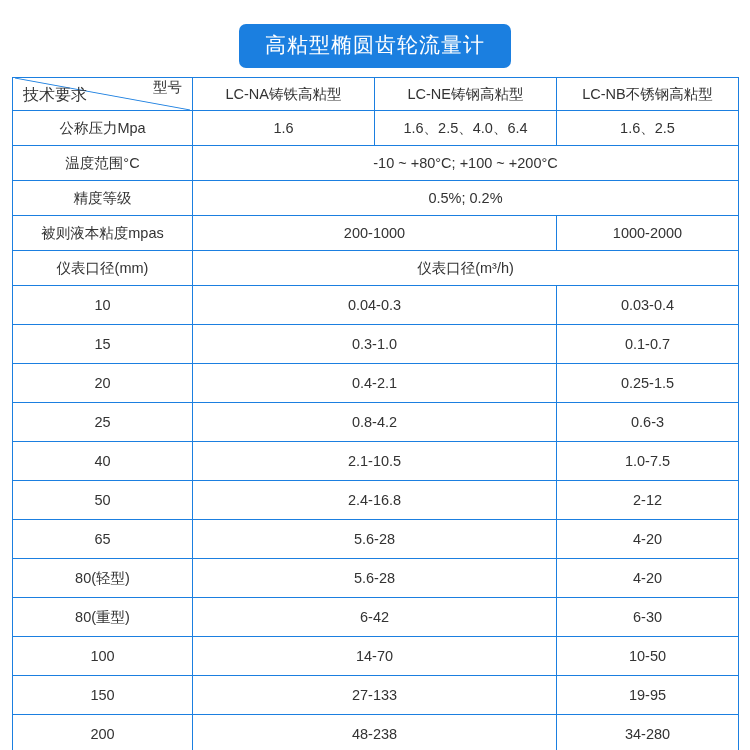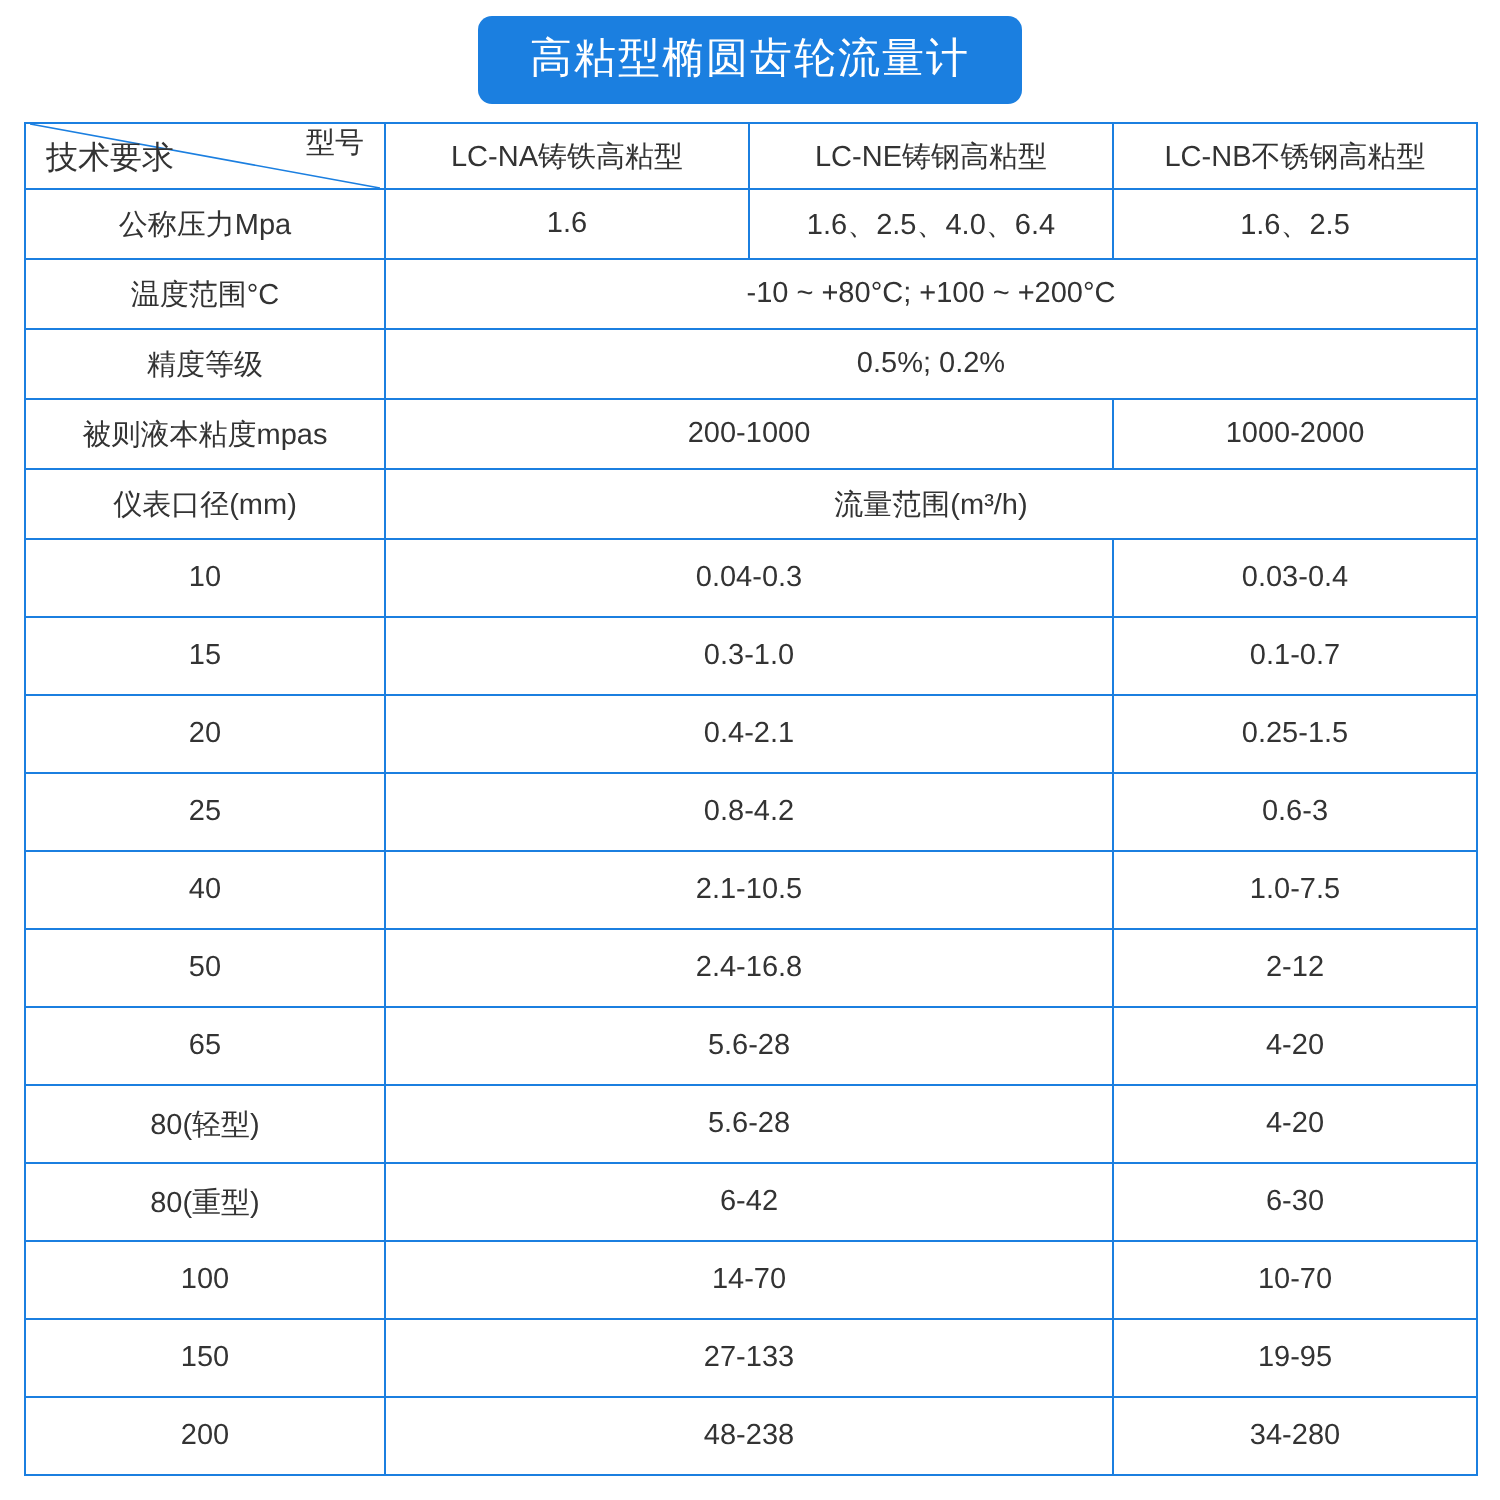--- a/index.html
+++ b/index.html
@@ -17,21 +17,21 @@
   .page {
     width: 750px;
     height: 750px;
     position: relative;
   }
   
   .title-wrap {
     display: flex;
     justify-content: center;
     align-items: center;
-    padding-top: 8px;
+    padding-top: 24px;
     padding-bottom: 9px;
   }
   .title-banner {
     background: #1b7fe0;
     color: #ffffff;
     font-size: 21px;
     letter-spacing: 1px;
     padding: 7px 26px 9px 26px;
     border-radius: 7px;
     white-space: nowrap;
@@ -149,21 +149,21 @@
       </tr>
 
       <tr class="row-h">
         <td class="left">被则液本粘度mpas</td>
         <td colspan="2">200-1000</td>
         <td>1000-2000</td>
       </tr>
 
       <tr class="row-h">
         <td class="left">仪表口径(mm)</td>
-        <td colspan="3">流量范围(m³/h)</td>
+        <td colspan="3">仪表口径(m³/h)</td>
       </tr>
 
       <tr class="row-tall">
         <td>10</td>
         <td colspan="2">0.04-0.3</td>
         <td>0.03-0.4</td>
       </tr>
       <tr class="row-tall">
         <td>15</td>
         <td colspan="2">0.3-1.0</td>
@@ -200,21 +200,21 @@
         <td>4-20</td>
       </tr>
       <tr class="row-tall">
         <td>80(重型)</td>
         <td colspan="2">6-42</td>
         <td>6-30</td>
       </tr>
       <tr class="row-tall">
         <td>100</td>
         <td colspan="2">14-70</td>
-        <td>10-70</td>
+        <td>10-50</td>
       </tr>
       <tr class="row-tall">
         <td>150</td>
         <td colspan="2">27-133</td>
         <td>19-95</td>
       </tr>
       <tr class="row-tall">
         <td>200</td>
         <td colspan="2">48-238</td>
         <td>34-280</td>

